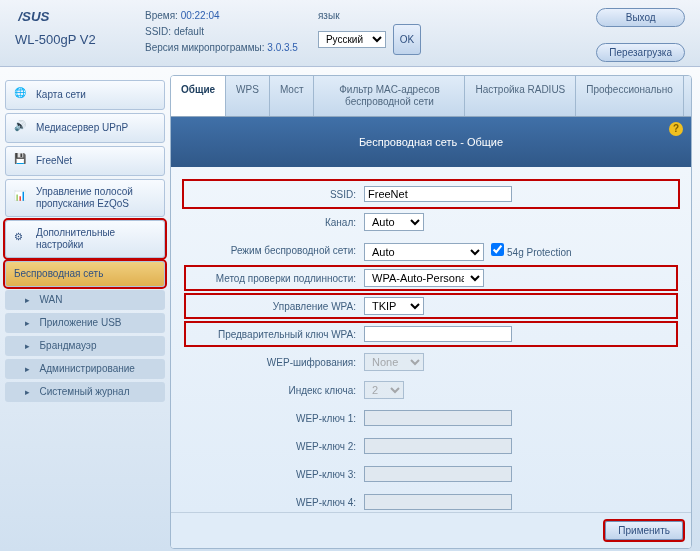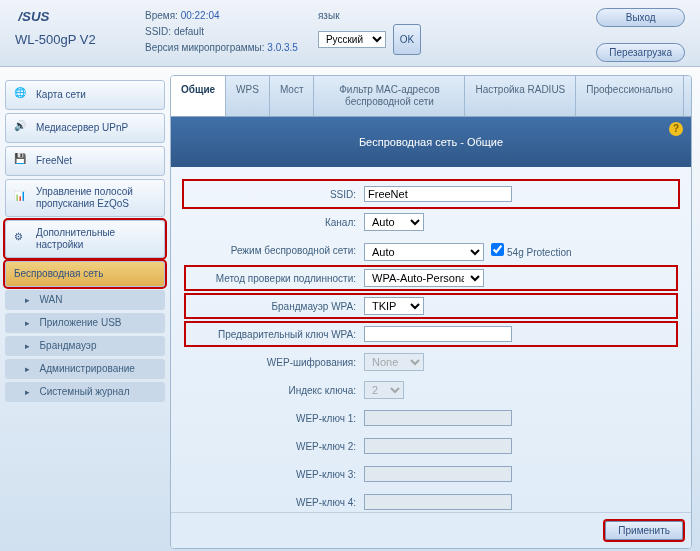--- a/index.html
+++ b/index.html
@@ -130,21 +130,21 @@
           </div>
         <div class="row">
             <label>Режим беспроводной сети:</label>
             <div class="ctl"><select class="md"><option>Auto</option></select> <input type="checkbox" checked="" style=""><span class="chk">54g Protection</span></div>
           </div>
         <div class="row hl">
             <label>Метод проверки подлинности:</label>
             <div class="ctl"><select class="md"><option>WPA-Auto-Personal</option></select></div>
           </div>
         <div class="row hl">
-            <label>Брандмауэр WPA:</label>
+            <label>Управление WPA:</label>
             <div class="ctl"><select class="sm"><option>TKIP</option></select></div>
           </div>
         <div class="row hl">
             <label>Предварительный ключ WPA:</label>
             <div class="ctl"><input type="text" class="wide" value="" style=""></div>
           </div>
         <div class="row">
             <label>WEP-шифрования:</label>
             <div class="ctl"><select class="sm" disabled=""><option>None</option></select></div>
           </div>

